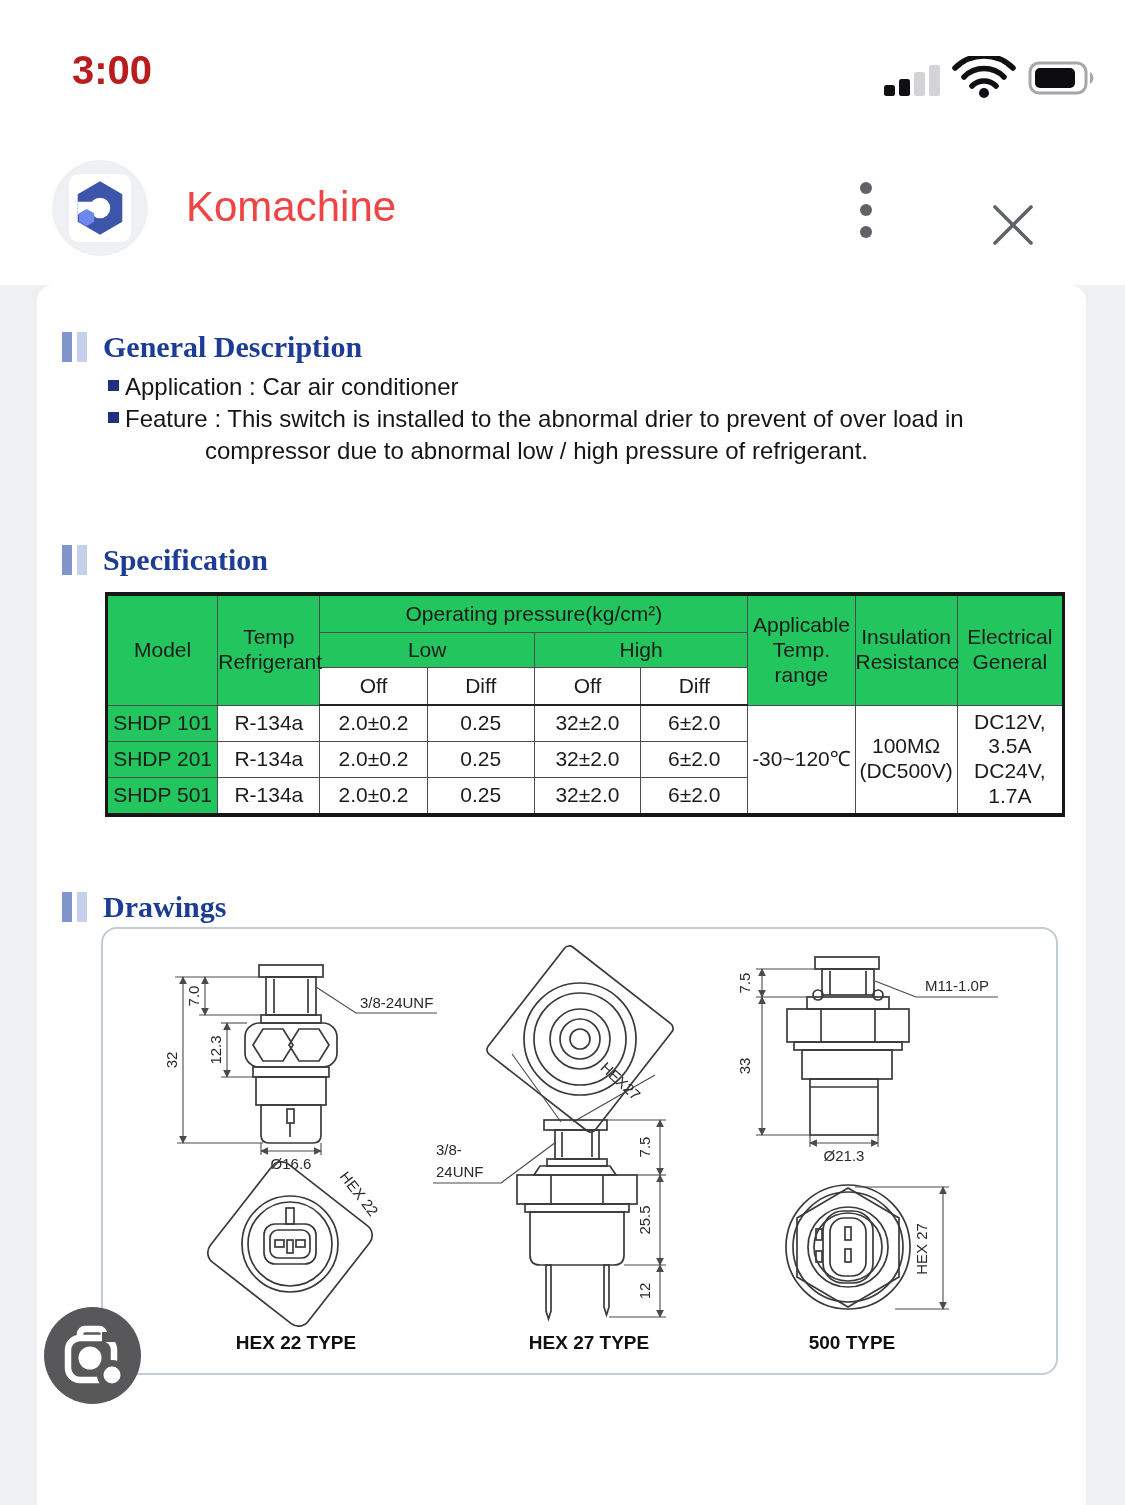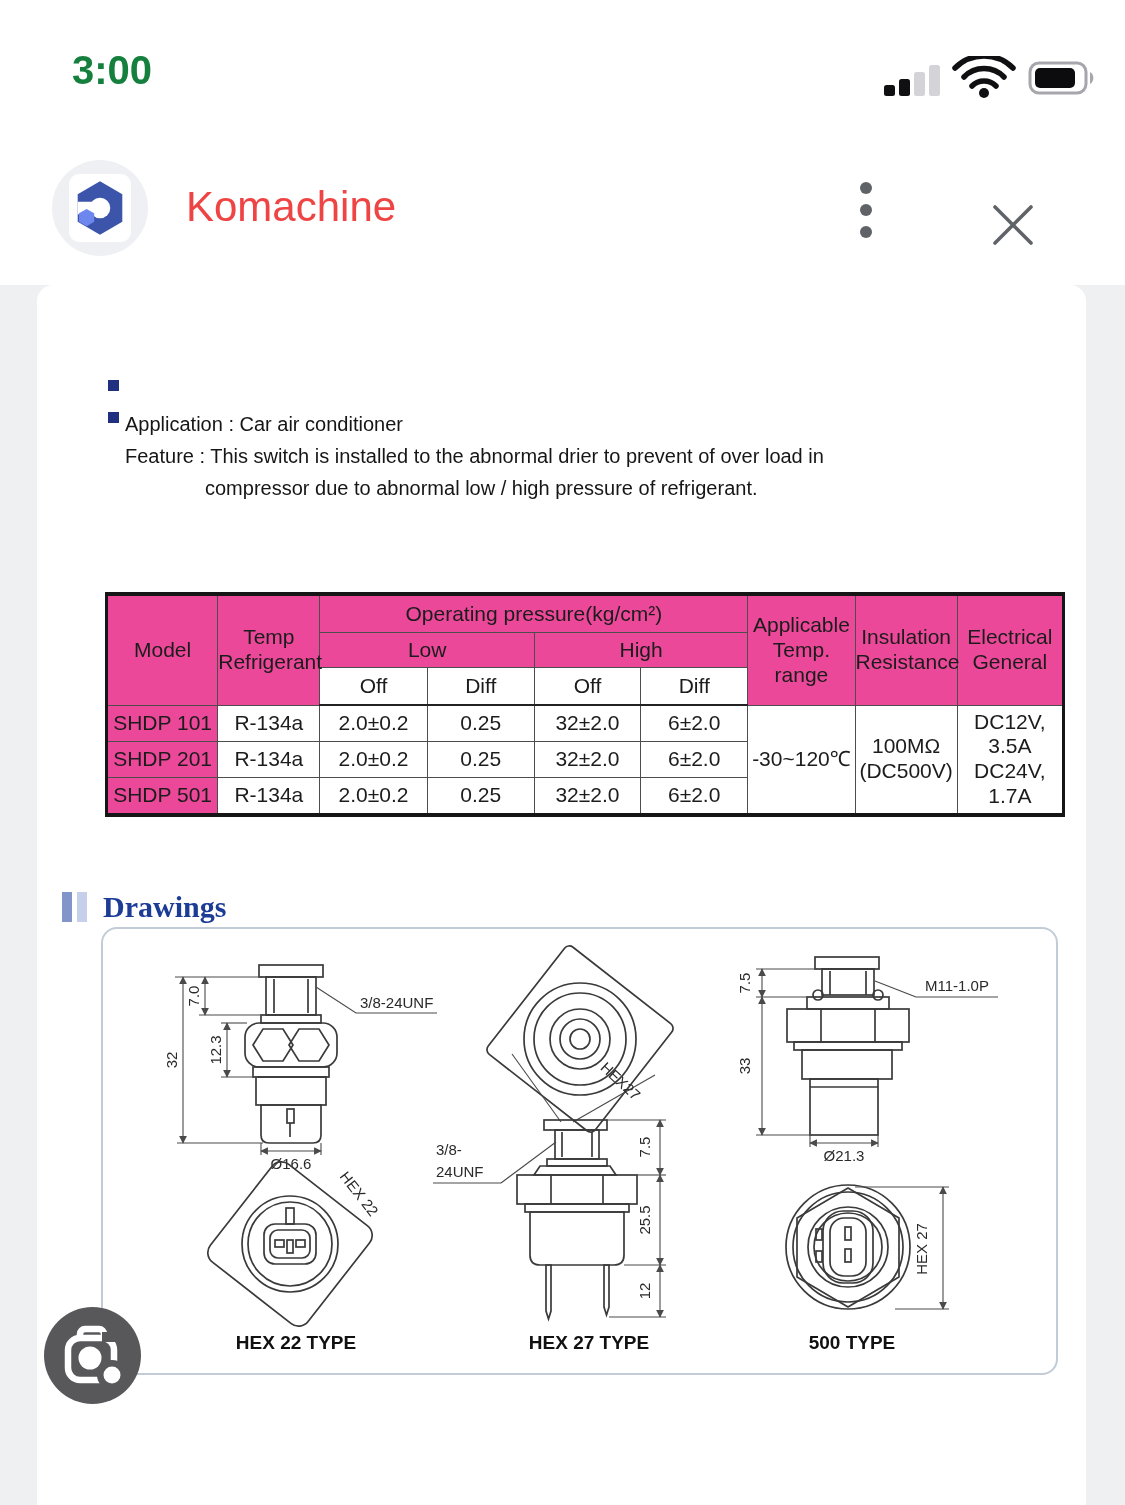--- a/index.html
+++ b/index.html
@@ -1,46 +1,46 @@
 <!DOCTYPE html>
 <html><head>
 <meta charset="utf-8">
 <style>
   html,body{margin:0;padding:0;}
   body{width:1125px;height:1505px;position:relative;background:#fff;overflow:hidden;
        font-family:"Liberation Sans",sans-serif;}
   
-  .status-time{position:absolute;left:72px;top:48px;font-size:40px;font-weight:600;color:#15803d;}
+  .status-time{position:absolute;left:72px;top:48px;font-size:40px;font-weight:600;color:#b91c1c;}
   .status-icons{position:absolute;left:884px;top:56px;}
   
   .avatar{position:absolute;left:52px;top:160px;width:96px;height:96px;border-radius:50%;
           background:#eef0f3;display:flex;align-items:center;justify-content:center;}
   .logo-box{width:62px;height:68px;background:#fff;border-radius:10px;
             display:flex;align-items:center;justify-content:center;}
   .app-title{position:absolute;left:186px;top:183px;font-size:42px;color:#ef4444;}
   .kebab{position:absolute;left:858px;top:178px;}
   .close-btn{position:absolute;left:988px;top:200px;}
   
   .page-bg{position:absolute;left:0;top:285px;right:0;bottom:0;background:#eff0f2;}
   .doc-card{position:absolute;left:37px;top:285px;width:1049px;height:1220px;background:#fff;
             border-radius:16px 16px 0 0;}
   .sec-head{position:absolute;display:flex;align-items:center;}
   .bar1{width:10px;height:30px;background:#8195cb;margin-right:5px;}
   .bar2{width:10px;height:30px;background:#c6d0ea;}
   .sec-title{font-family:"Liberation Serif",serif;font-weight:bold;font-size:30px;
              color:#1c3c96;margin-left:16px;}
   .sq{position:absolute;width:11px;height:11px;background:#202f80;}
-  .btext{position:absolute;font-size:20px;color:#161616;white-space:nowrap;margin-top:40px;}
+  .btext{position:absolute;font-size:24px;color:#161616;white-space:nowrap;}
   
   .spec-table{position:absolute;left:68px;top:307px;width:960px;border-collapse:collapse;
               table-layout:fixed;border:3px solid #161616;border-top:4px solid #161616;
               border-bottom:4px solid #161616;}
   .spec-table td{border:1.6px solid #4d4d4d;text-align:center;vertical-align:middle;
                  font-size:21px;color:#1c1c1c;padding:0;line-height:1.18;}
-  .blue{background:#ec4899;}
+  .blue{background:#22c55e;}
   tr.r1 td{height:36px;} tr.r2 td{height:34px;}
   tr.sub td{height:36px;border-bottom:2.4px solid #222;margin-left:28px;}
   tr.rb td{height:35px;}
   .two-line span{display:block;}
   
   .panel{position:absolute;left:64px;top:642px;width:957px;height:448px;
          border:2px solid #c2ccd6;border-radius:16px;box-sizing:border-box;}
   svg.draw .ln{stroke:#3a3a3a;fill:none;stroke-width:1.7px;}
   svg.draw .dim{stroke:#4a4a4a;fill:none;stroke-width:1.1px;}
   svg.draw text{fill:#2a2a2a;font-size:15px;font-family:"Liberation Sans",sans-serif;}
@@ -90,26 +90,36 @@
   <circle cx="8" cy="54" r="6" fill="#5f6368"></circle>
 </svg>
 <svg class="close-btn" width="50" height="50" viewBox="0 0 50 50">
   <line x1="7" y1="7" x2="43" y2="43" stroke="#5f6368" stroke-width="3.6" stroke-linecap="round"></line>
   <line x1="43" y1="7" x2="7" y2="43" stroke="#5f6368" stroke-width="3.6" stroke-linecap="round"></line>
 </svg>
 
 <div class="page-bg"></div>
 <div class="doc-card">
 
+  <div class="sec-head" style="left:25px;top:45px;">
+    <span class="bar1"></span>
+    <span class="bar2"></span>
+    <span class="sec-title">General Description</span>
+  </div>
   <span class="sq" style="left:71px;top:95px;"></span>
   <div class="btext" style="left:88px;top:88px;">Application : Car air conditioner</div>
   <span class="sq" style="left:71px;top:127px;"></span>
   <div class="btext" style="left:88px;top:120px;">Feature : This switch is installed to the abnormal drier to prevent of over load in</div>
   <div class="btext" style="left:168px;top:152px;">compressor due to abnormal low / high pressure of refrigerant.</div>
 
+  <div class="sec-head" style="left:25px;top:258px;">
+    <span class="bar1"></span>
+    <span class="bar2"></span>
+    <span class="sec-title">Specification</span>
+  </div>
 
   <table class="spec-table">
     <colgroup>
       <col style="width:111px">
         <col style="width:102px">
         <col style="width:107px">
       <col style="width:107px">
         <col style="width:106px">
         <col style="width:107px">
       <col style="width:107px">

